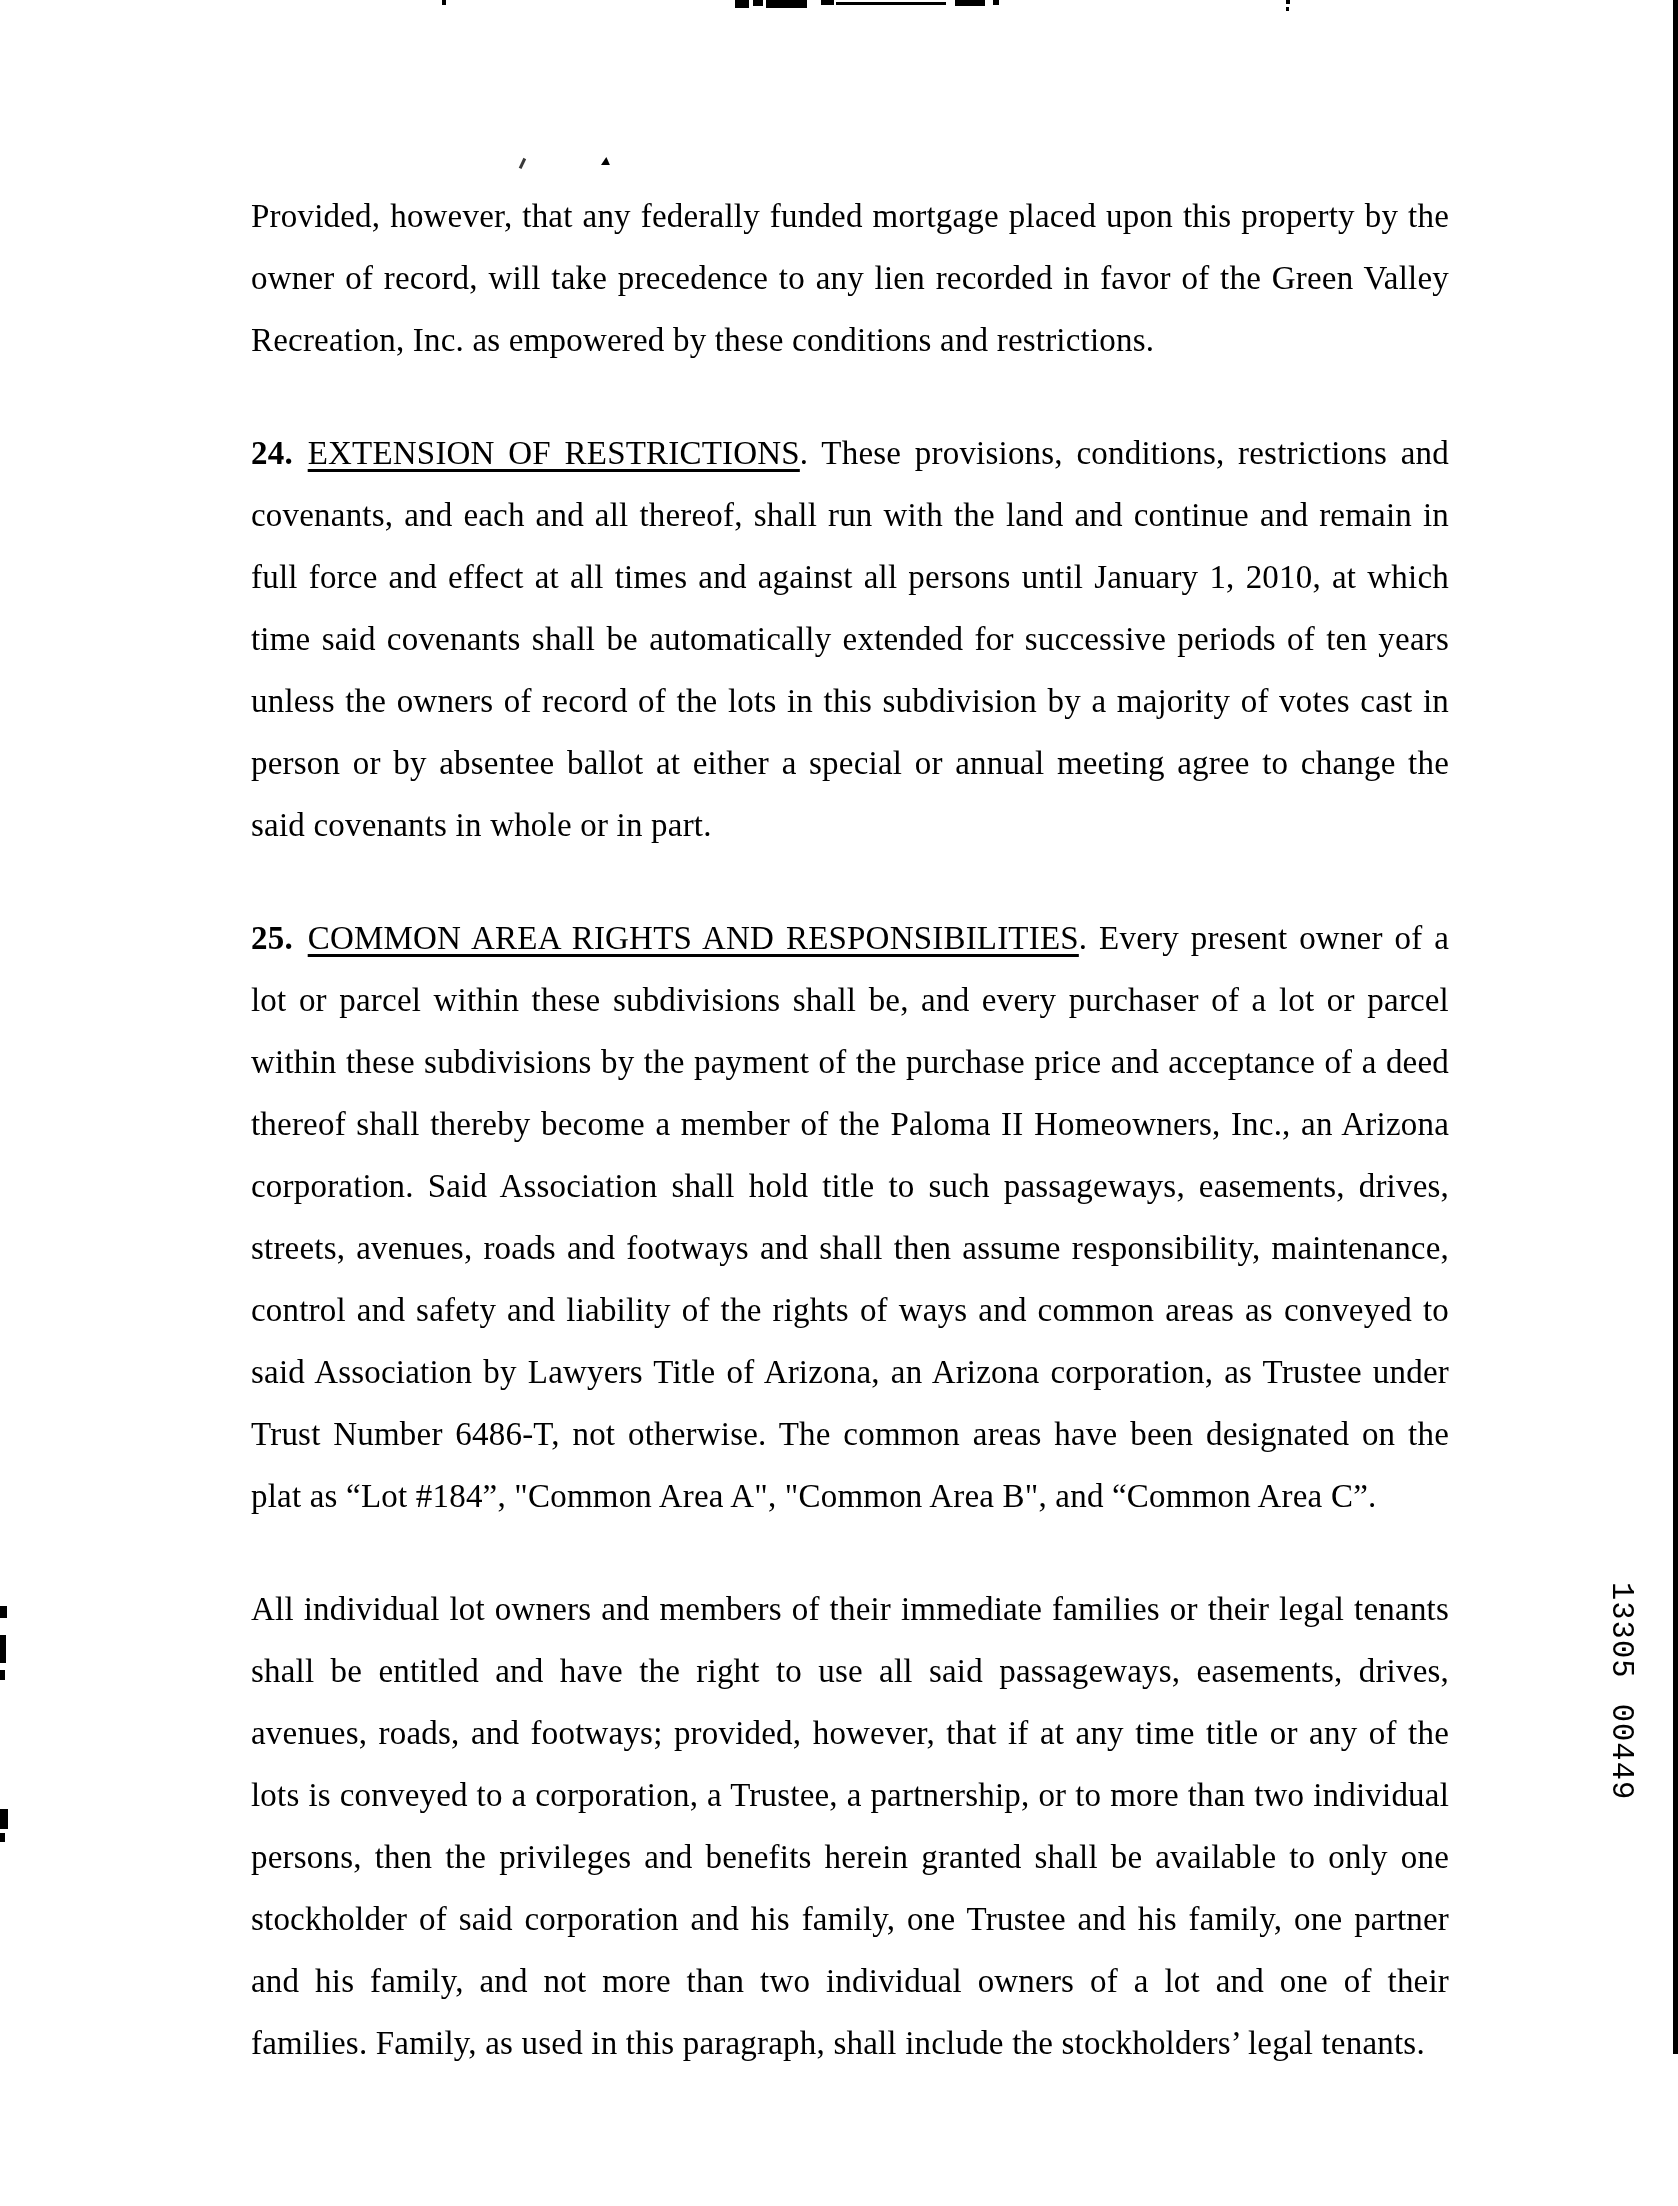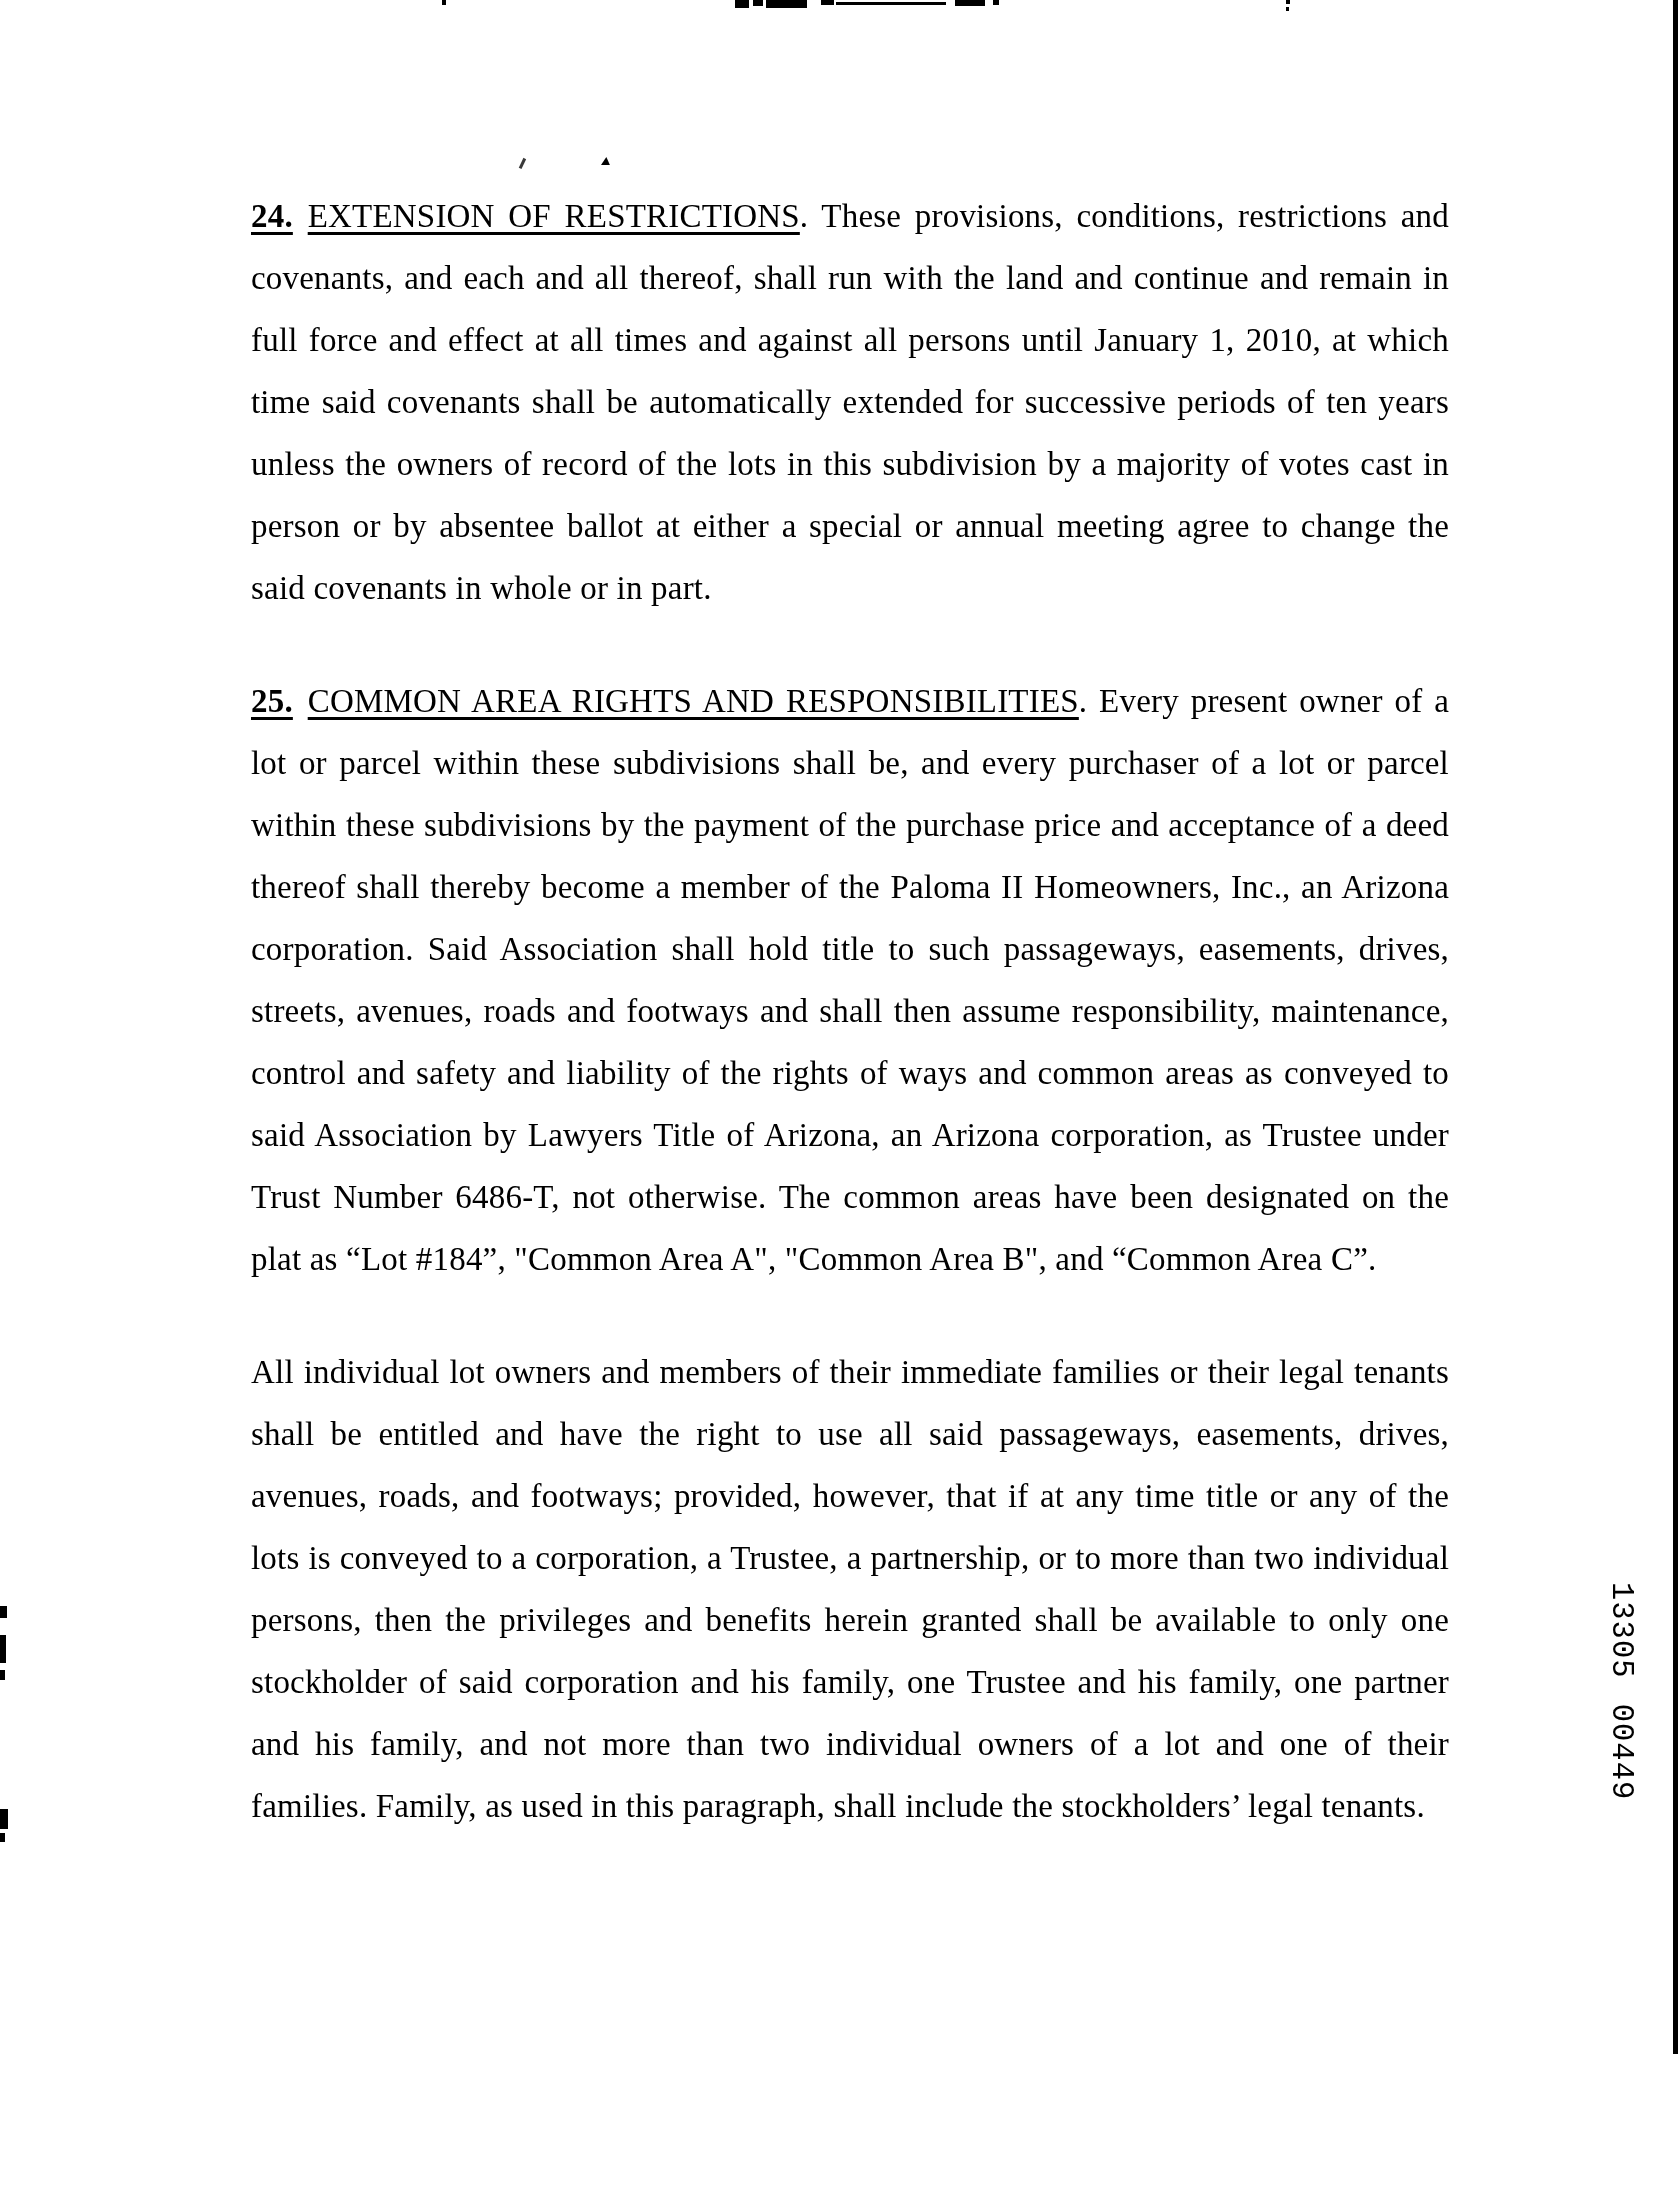--- a/index.html
+++ b/index.html
@@ -24,21 +24,20 @@
     font-size: 33px;
     line-height: 62px;
     text-align: justify;
     letter-spacing: 0.2px;
   }
   .text-block p {
     margin: 0 0 51px 0;
   }
   .sec-num {
     font-weight: bold;
-    text-decoration: underline;
     text-decoration-thickness: 3.4px;
     text-underline-offset: 4.9px;
     margin-right: 0.45em;
   }
   .sec-title {
     font-weight: normal;
     text-decoration: underline;
     text-decoration-thickness: 3.4px;
     text-underline-offset: 4.9px;
   }
@@ -85,20 +84,21 @@
   <div class="art" style="left:1673px; top:0; width:4.9px; height:2054px;"></div>
 
   <div class="art" style="left:0; top:1606px; width:6.9px; height:11.8px;"></div>
   <div class="art" style="left:0; top:1635px; width:5.9px; height:27.6px;"></div>
   <div class="art" style="left:0; top:1670px; width:4.9px; height:9.9px;"></div>
   <div class="art" style="left:0; top:1809px; width:7.9px; height:19.7px;"></div>
   <div class="art" style="left:0; top:1833px; width:4.9px; height:8.9px;"></div>
 
   <div class="text-block">
 
+    <p>Provided, however, that any federally funded mortgage placed upon this property by the owner of record, will take precedence to any lien recorded in favor of the Green Valley Recreation, Inc. as empowered by these conditions and restrictions.</p>
 
     <p><span class="sec-num">24.</span><span class="sec-title">EXTENSION OF RESTRICTIONS</span><span>. These provisions, conditions, restrictions and covenants, and each and all thereof, shall run with the land and continue and remain in full force and effect at all times and against all persons until January 1, 2010, at which time said covenants shall be automatically extended for successive periods of ten years unless the owners of record of the lots in this subdivision by a majority of votes cast in person or by absentee ballot at either a special or annual meeting agree to change the said covenants in whole or in part.</span></p>
 
     <p><span class="sec-num">25.</span><span class="sec-title">COMMON AREA RIGHTS AND RESPONSIBILITIES</span><span>. Every present owner of a lot or parcel within these subdivisions shall be, and every purchaser of a lot or parcel within these subdivisions by the payment of the purchase price and acceptance of a deed thereof shall thereby become a member of the Paloma II Homeowners, Inc., an Arizona corporation. Said Association shall hold title to such passageways, easements, drives, streets, avenues, roads and footways and shall then assume responsibility, maintenance, control and safety and liability of the rights of ways and common areas as conveyed to said Association by Lawyers Title of Arizona, an Arizona corporation, as Trustee under Trust Number 6486-T, not otherwise. The common areas have been designated on the plat as “Lot #184”, "Common Area A", "Common Area B", and “Common Area C”.</span></p>
 
     <p>All individual lot owners and members of their immediate families or their legal tenants shall be entitled and have the right to use all said passageways, easements, drives, avenues, roads, and footways; provided, however, that if at any time title or any of the lots is conveyed to a corporation, a Trustee, a partnership, or to more than two individual persons, then the privileges and benefits herein granted shall be available to only one stockholder of said corporation and his family, one Trustee and his family, one partner and his family, and not more than two individual owners of a lot and one of their families. Family, as used in this paragraph, shall include the stockholders’ legal tenants.</p>
 
   </div>
 
   <div class="stamp">13305 00449</div>

